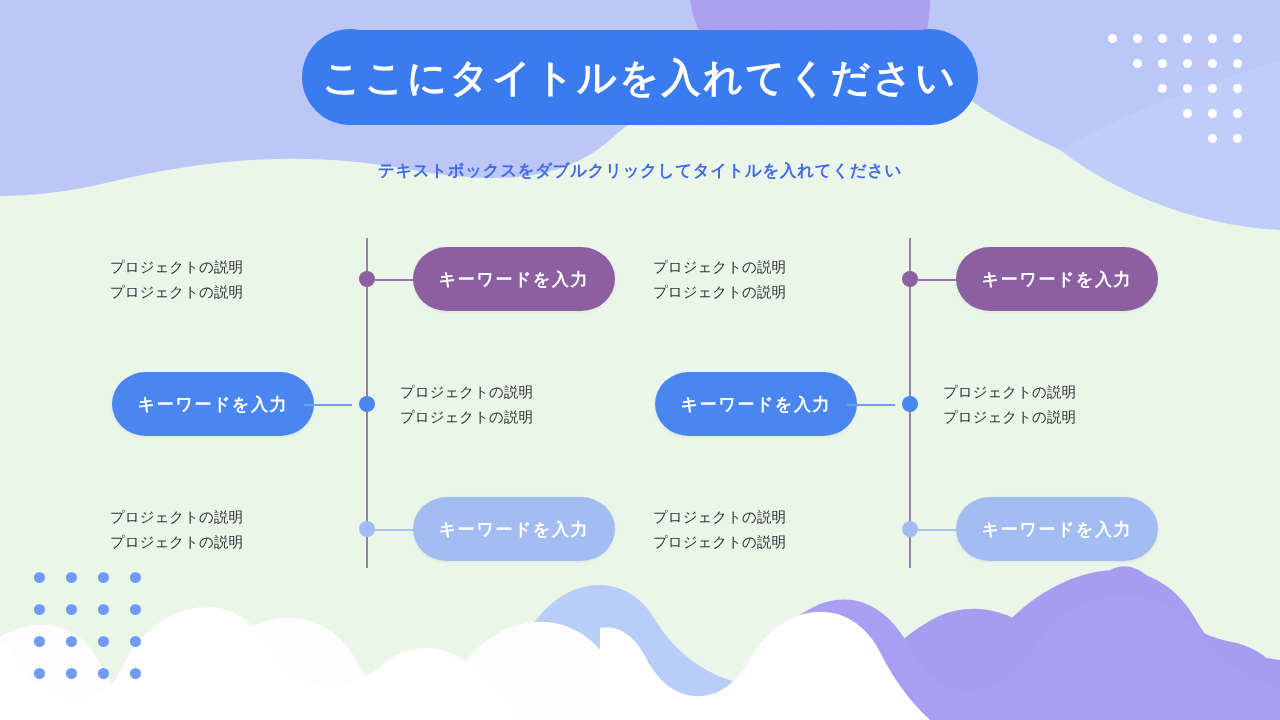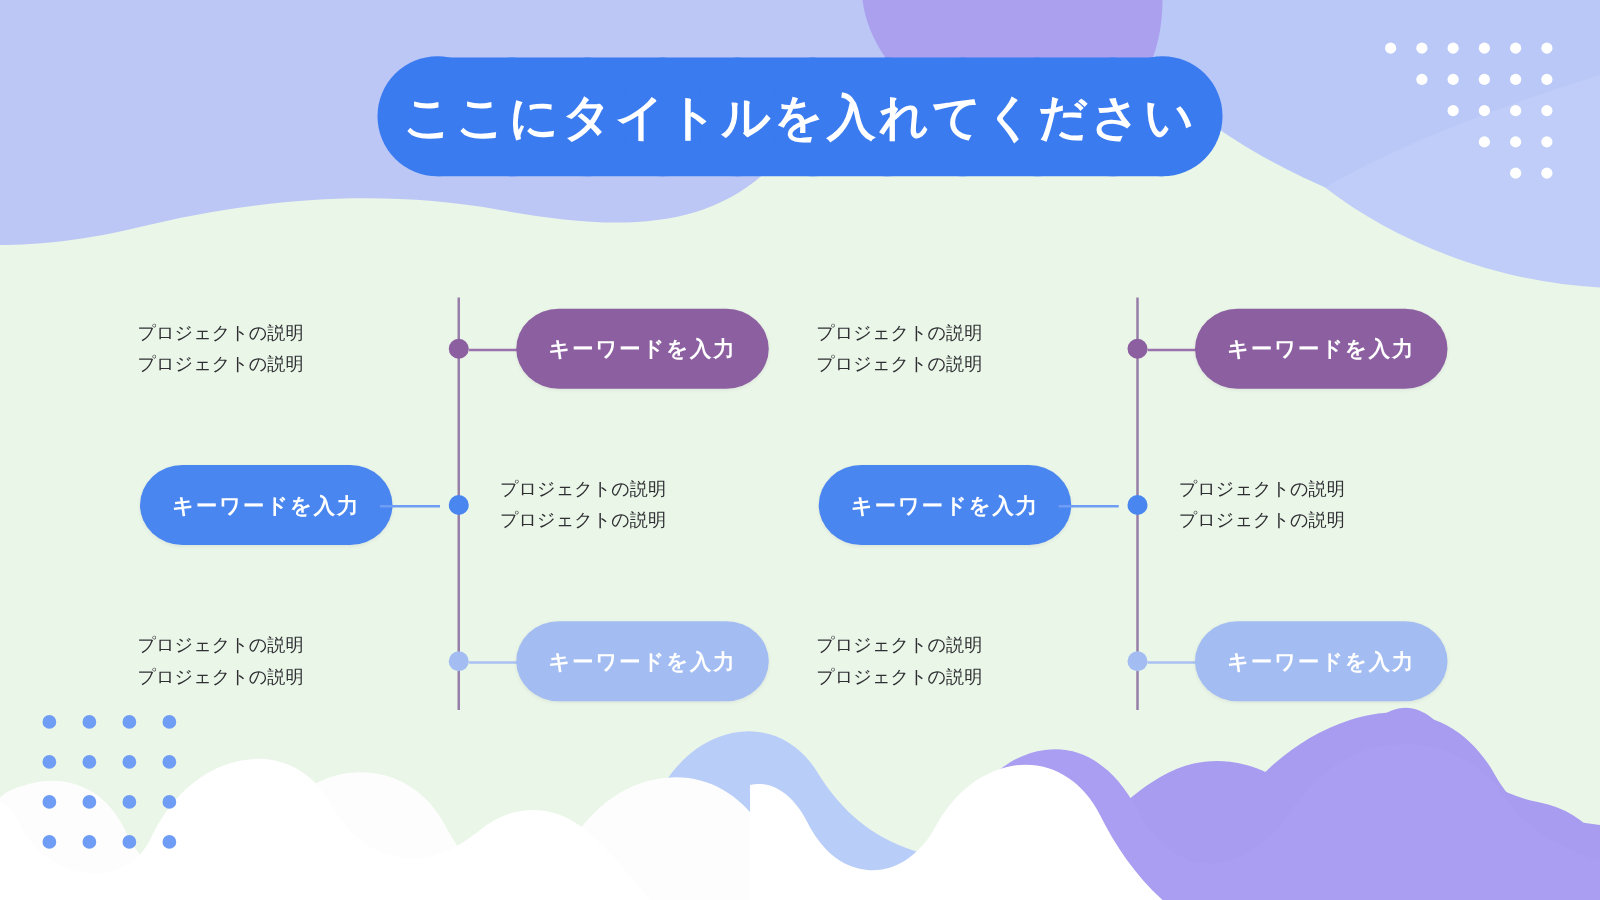--- a/index.html
+++ b/index.html
@@ -35,21 +35,21 @@
   }
   #dots-top-right { top: 34px; left: 1108px; }
   #dots-top-right .dot { width: 9px; height: 9px; background: #ffffff; }
   #dots-bottom-left { top: 572px; left: 34px; }
   #dots-bottom-left .dot { width: 11px; height: 11px; background: #6f9df5; }
 
   
   #title-cloud-wrap {
     position: absolute;
     left: 292px;
-    top: 36px;
+    top: 20px;
     width: 696px;
     height: 115px;
   }
   #title-cloud-wrap svg { display: block; width: 100%; height: 100%; }
   #title-text {
     position: absolute;
     left: 0; top: 0;
     width: 696px; height: 115px;
     display: flex;
     align-items: center;
@@ -235,20 +235,21 @@
         <circle cx="358" cy="75" r="30"></circle>
           <circle cx="418" cy="75" r="30"></circle>
         <circle cx="478" cy="75" r="30"></circle>
           <circle cx="538" cy="75" r="30"></circle>
         <circle cx="598" cy="75" r="30"></circle>
       </g>
     </svg>
     <div id="title-text">ここにタイトルを入れてください</div>
   </div>
 
+  <div id="subtitle">テキストボックスをダブルクリックしてタイトルを入れてください</div>
 
   <div class="dot-grid" id="dots-top-right">
       <span class="dot" style="left: 0px; top: 0px; background: rgb(255, 255, 255);"></span>
       <span class="dot" style="left: 25px; top: 0px; background: rgb(255, 255, 255);"></span>
       <span class="dot" style="left: 50px; top: 0px; background: rgb(255, 255, 255);"></span>
       <span class="dot" style="left: 75px; top: 0px; background: rgb(255, 255, 255);"></span>
       <span class="dot" style="left: 100px; top: 0px; background: rgb(255, 255, 255);"></span>
       <span class="dot" style="left: 125px; top: 0px; background: rgb(255, 255, 255);"></span>
       <span class="dot" style="left: 25px; top: 25px; background: rgb(255, 255, 255);"></span>
       <span class="dot" style="left: 50px; top: 25px; background: rgb(255, 255, 255);"></span>

